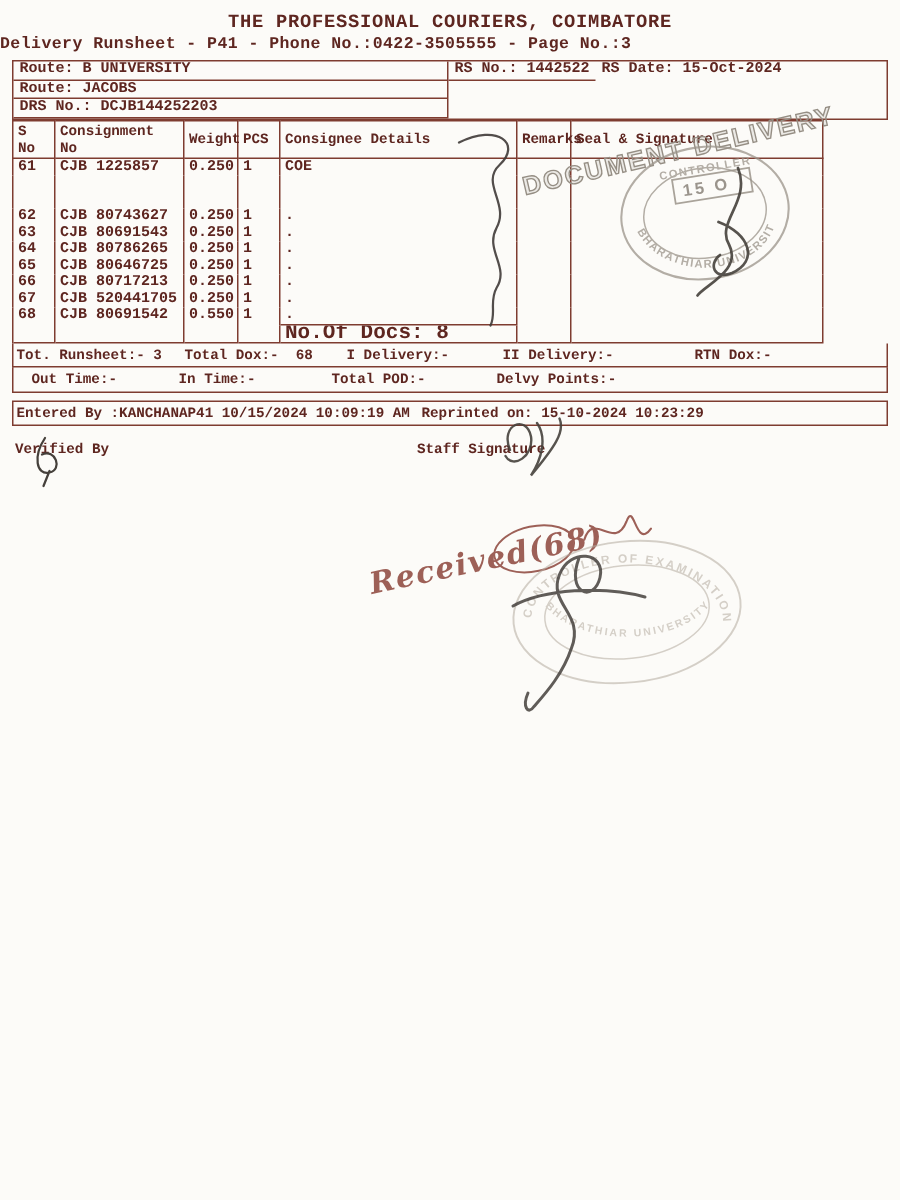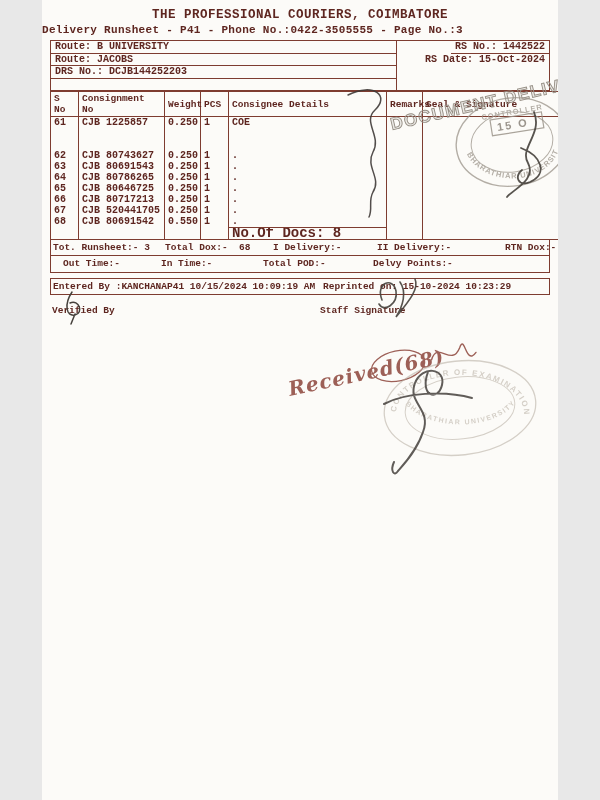--- a/index.html
+++ b/index.html
@@ -6,29 +6,29 @@
     --ink:#5e2620;
     --line:#7e3c30;
     --stampgray:#9b948a;
     --faintstamp:#b5aca0;
     --hand:#45403b;
     --redhand:#8d463c;
   }
   *{box-sizing:border-box;margin:0;padding:0;}
   body{background:#e8e8e8;}
   .page{
-    position:relative;width:516px;height:800px;background:#fcfbf8;
+    position:relative;width:600px;height:800px;background:#fcfbf8;
     font-family:"Liberation Mono","DejaVu Sans Mono",monospace;
     font-weight:bold;color:var(--ink);overflow:hidden;margin:0 auto;
   }
   .title{padding-top:8px;text-align:center;font-size:12.5px;letter-spacing:.5px;}
   .subtitle{text-align:left;font-size:11px;margin-top:2px;letter-spacing:.3px;}
   .info-box{margin:4px 8px 0 8px;border:1.5px solid var(--line);display:flex;}
   .info-left{width:345px;}
-  .info-right{flex:1;border-left:1.5px solid var(--line);display:flex;flex-direction:column;align-items:flex-end;}
+  .info-right{flex:1;border-left:1.5px solid var(--line);display:flex;flex-direction:row;}
   .info-row{height:12.5px;line-height:12px;padding:0 4px;font-size:10px;white-space:pre;}
   .rule{border-bottom:1px solid var(--line);}
   .barcode{height:21px;margin:1px 42px 2px 24px;
     background:repeating-linear-gradient(to right,#352e27 0 2px,transparent 2px 3px,#352e27 3px 4px,transparent 4px 7px,#352e27 7px 10px,transparent 10px 11px,#352e27 11px 12px,transparent 12px 15px);}
   table.runsheet{border-collapse:collapse;margin:0 8px;width:540px;table-layout:fixed;
     border:1.5px solid var(--line);font-size:10px;}
   table.runsheet th{border:1px solid var(--line);font-size:9.5px;text-align:left;
     padding:1px 3px;height:13px;font-weight:bold;}
   table.runsheet td{border-left:1px solid var(--line);border-right:1px solid var(--line);
     padding:0 3px;height:11px;line-height:11px;white-space:pre;overflow:hidden;}

